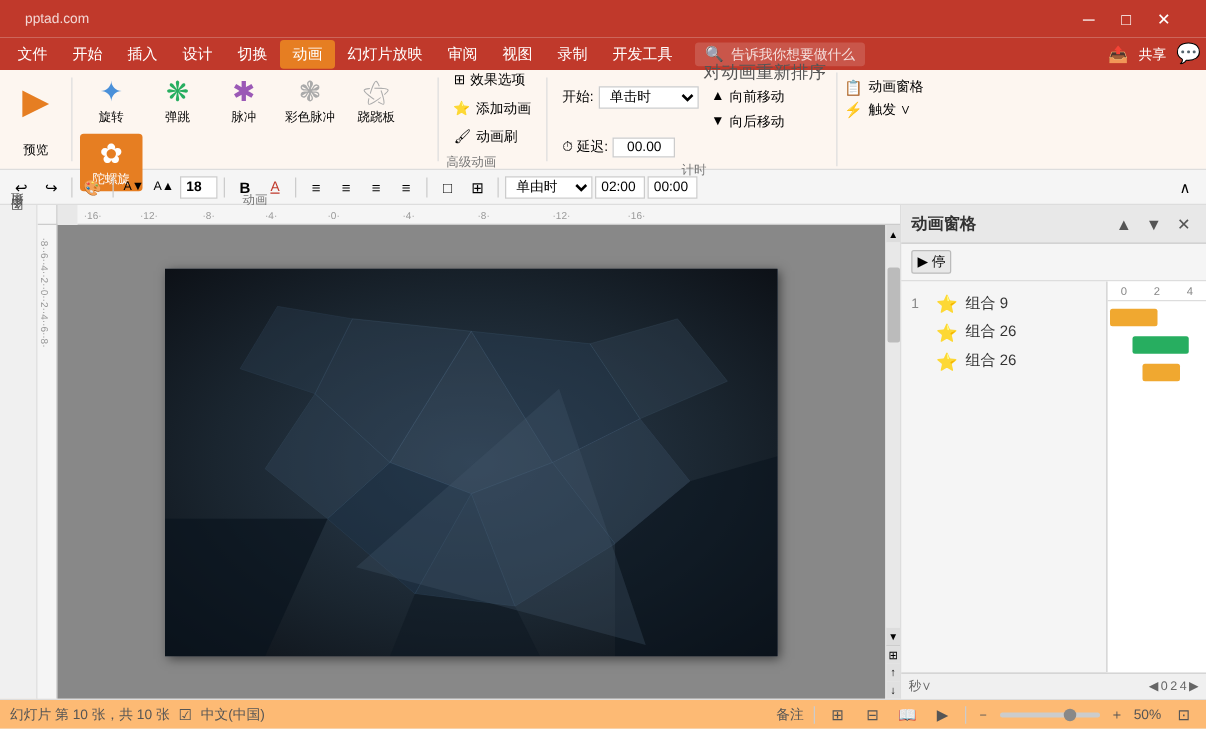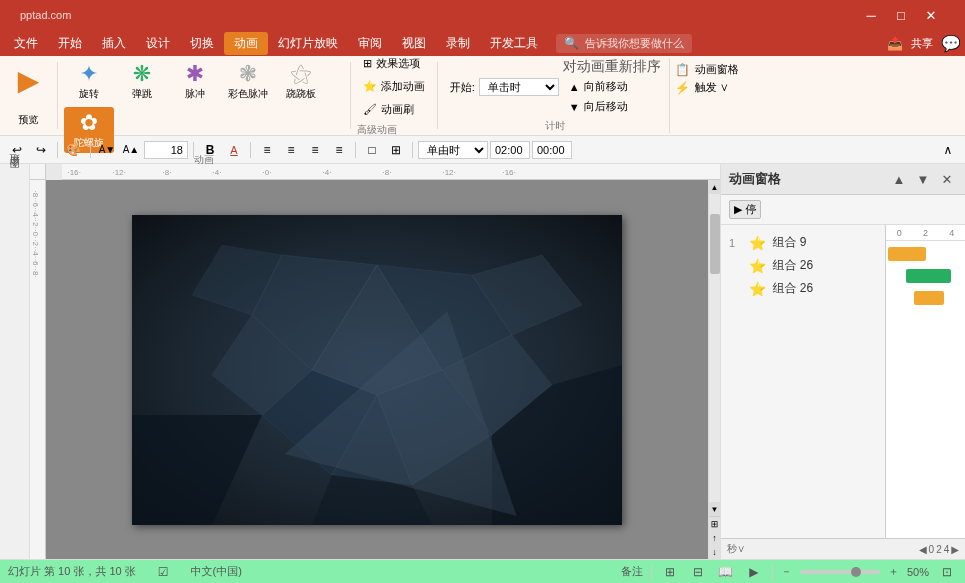--- a/index.html
+++ b/index.html
@@ -285,28 +285,28 @@
       display: flex;
       align-items: center;
       font-size: 10px;
       color: #666;
       gap: 4px;
     }
 
     
     #statusbar {
       height: 24px;
-      background: #86efac;
+      background: #fdba74;
       border-top: 1px solid #ddd;
       display: flex;
       align-items: center;
       padding: 0 8px;
       font-size: 11px;
       color: #555;
-      gap: 22px;
+      gap: 7px;
     }
     #statusbar .right {
       margin-left: auto;
       display: flex;
       align-items: center;
       gap: 8px;
     }
     .status-sep { width: 1px; height: 14px; background: #ccc; }
     .view-btn {
       width: 20px; height: 18px;
@@ -496,20 +496,24 @@
         <div class="ribbon-small-btn">
           <span>▲</span>
           <span>向前移动</span>
         </div>
         <div class="ribbon-small-btn">
           <span>▼</span>
           <span>向后移动</span>
         </div>
       </div>
     </div>
+    <div style="display:flex; align-items:center; gap:4px;">
+      <span style="font-size:11px;">⏱ 延迟:</span>
+      <input type="text" class="ribbon-input-num" value="00.00" style="">
+    </div>
     <div style="font-size:10px; color:#777; text-align:center;">计时</div>
   </div>
 
   <div style="display:flex; flex-direction:column; align-items:flex-start; justify-content:flex-start; padding:4px 6px; gap:3px; border-left:1px solid #ddd;">
     <div style="display:flex; align-items:center; gap:4px; cursor:pointer;">
       <span>📋</span>
       <span style="font-size:11px;">动画窗格</span>
     </div>
     <div style="display:flex; align-items:center; gap:4px; cursor:pointer;">
       <span>⚡</span>
@@ -519,21 +523,21 @@
 </div>
 
 <div id="toolbar">
   <div class="tb-btn">↩</div>
   <div class="tb-btn">↪</div>
   <div class="tb-sep"></div>
   <div class="tb-btn">🎨</div>
   <div class="tb-sep"></div>
   <div class="tb-btn" style="font-size:10px;">A▼</div>
   <div class="tb-btn" style="font-size:10px;">A▲</div>
-  <input type="text" class="tb-input" value="18" style="width: 44px; text-align: right;">
+  <input type="text" class="tb-input" value="18" style="width: 30px; text-align: left; font-weight: bold;">
   <div class="tb-sep"></div>
   <div class="tb-btn">
       <b>B</b>
     </div>
   <div class="tb-btn" style="font-size:11px; text-decoration:underline; color:#c0392b;">A</div>
   <div class="tb-sep"></div>
   <div class="tb-btn">≡</div>
   <div class="tb-btn">≡</div>
   <div class="tb-btn">≡</div>
   <div class="tb-btn">≡</div>

